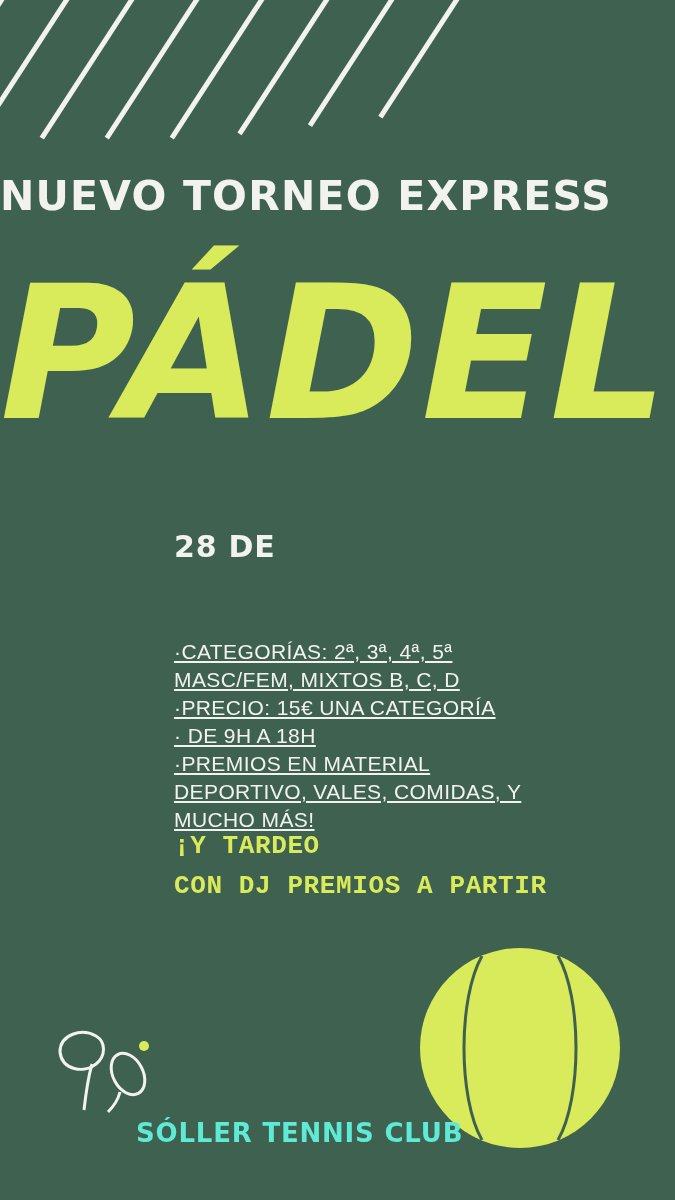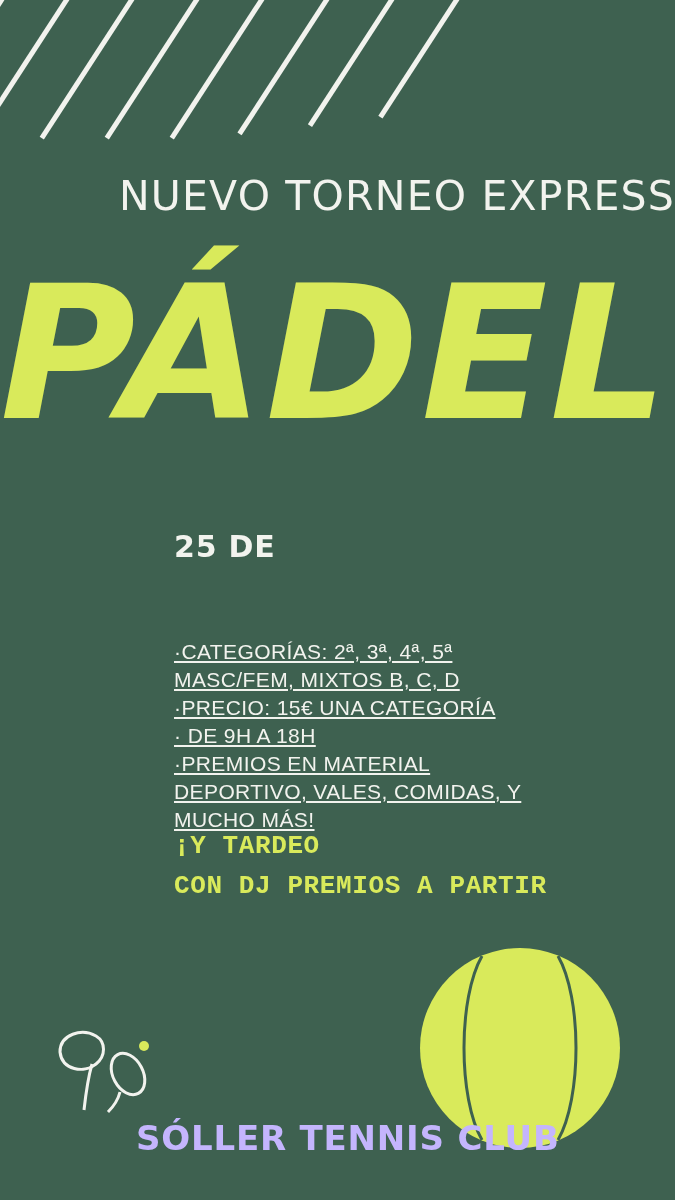--- a/index.html
+++ b/index.html
@@ -38,24 +38,24 @@
     background: #f2f3ee;
     transform: rotate(33deg);
     transform-origin: top left;
   }
 
   .headline {
     position: absolute;
     top: 176px;
     left: 0;
     width: 675px;
-    text-align: right;
+    text-align: left;
     color: #f2f3ee;
     font-size: 41px;
-    font-weight: normal;
+    font-weight: bold;
     letter-spacing: 1.2px;
     line-height: 1;
     font-family: "DejaVu Sans", sans-serif;
   }
 
   .bigtitle {
     position: absolute;
     top: 262px;
     left: 0;
     width: 587px;
@@ -123,22 +123,22 @@
     left: 48px;
     top: 1022px;
     width: 110px;
     height: 95px;
   }
 
   .clubname {
     position: absolute;
     left: 136px;
     top: 1118px;
-    color: #c4b5fd;
-    font-size: 34px;
+    color: #5eead4;
+    font-size: 26px;
     font-weight: bold;
     letter-spacing: 0.8px;
     font-family: "DejaVu Sans", sans-serif;
   }
 </style>
 </head>
 <body>
 
 <div class="poster">
 
@@ -152,21 +152,21 @@
     <div class="stripe" style="left:330px;top:-10px; height:170px;"></div>
     <div class="stripe" style="left:395px;top:-10px; height:160px;"></div>
     <div class="stripe" style="left:460px;top:-10px; height:150px;"></div>
   </div>
 
   <div class="headline">NUEVO TORNEO EXPRESS</div>
 
   <div class="bigtitle">PÁDEL</div>
 
   <div class="date">
-    <div>25 DE</div>
+    <div>28 DE</div>
   </div>
 
   <div class="details">
     <div>·CATEGORÍAS: 2ª, 3ª, 4ª, 5ª
 MASC/FEM, MIXTOS B, C, D
 ·PRECIO: 15€ UNA CATEGORÍA
 · DE 9H A 18H
 ·PREMIOS EN MATERIAL
 DEPORTIVO, VALES, COMIDAS, Y
 MUCHO MÁS!</div>

